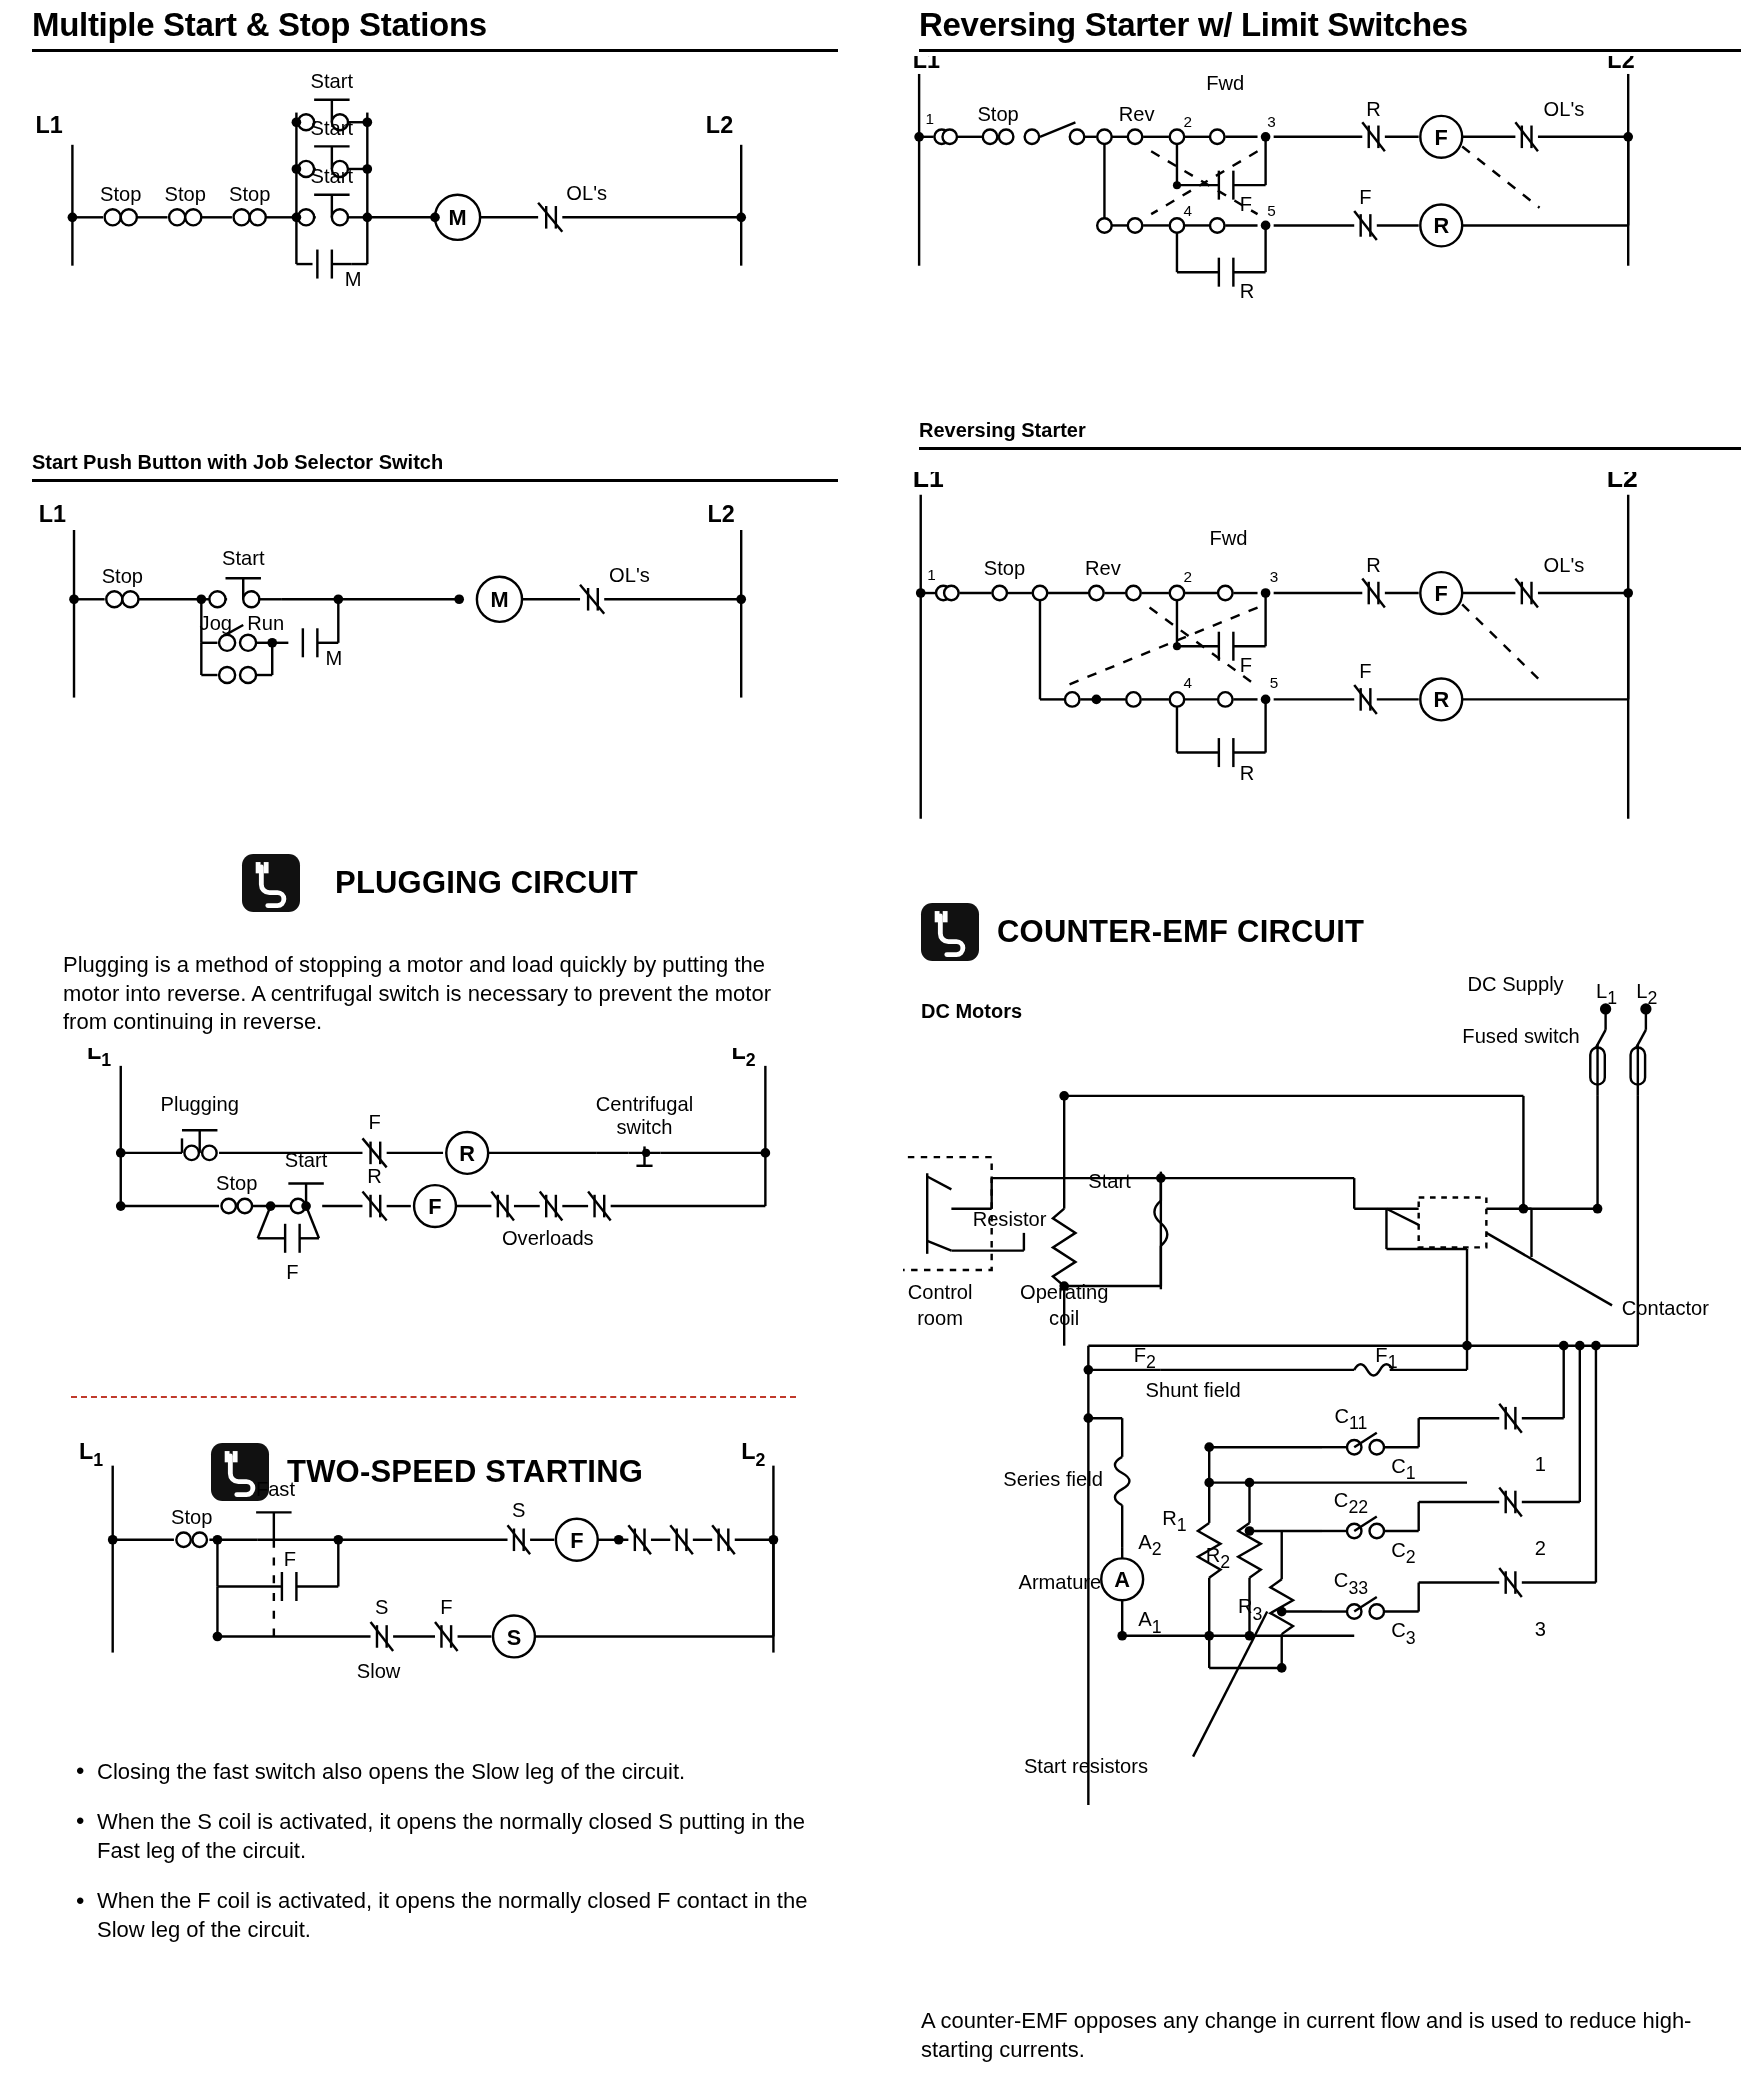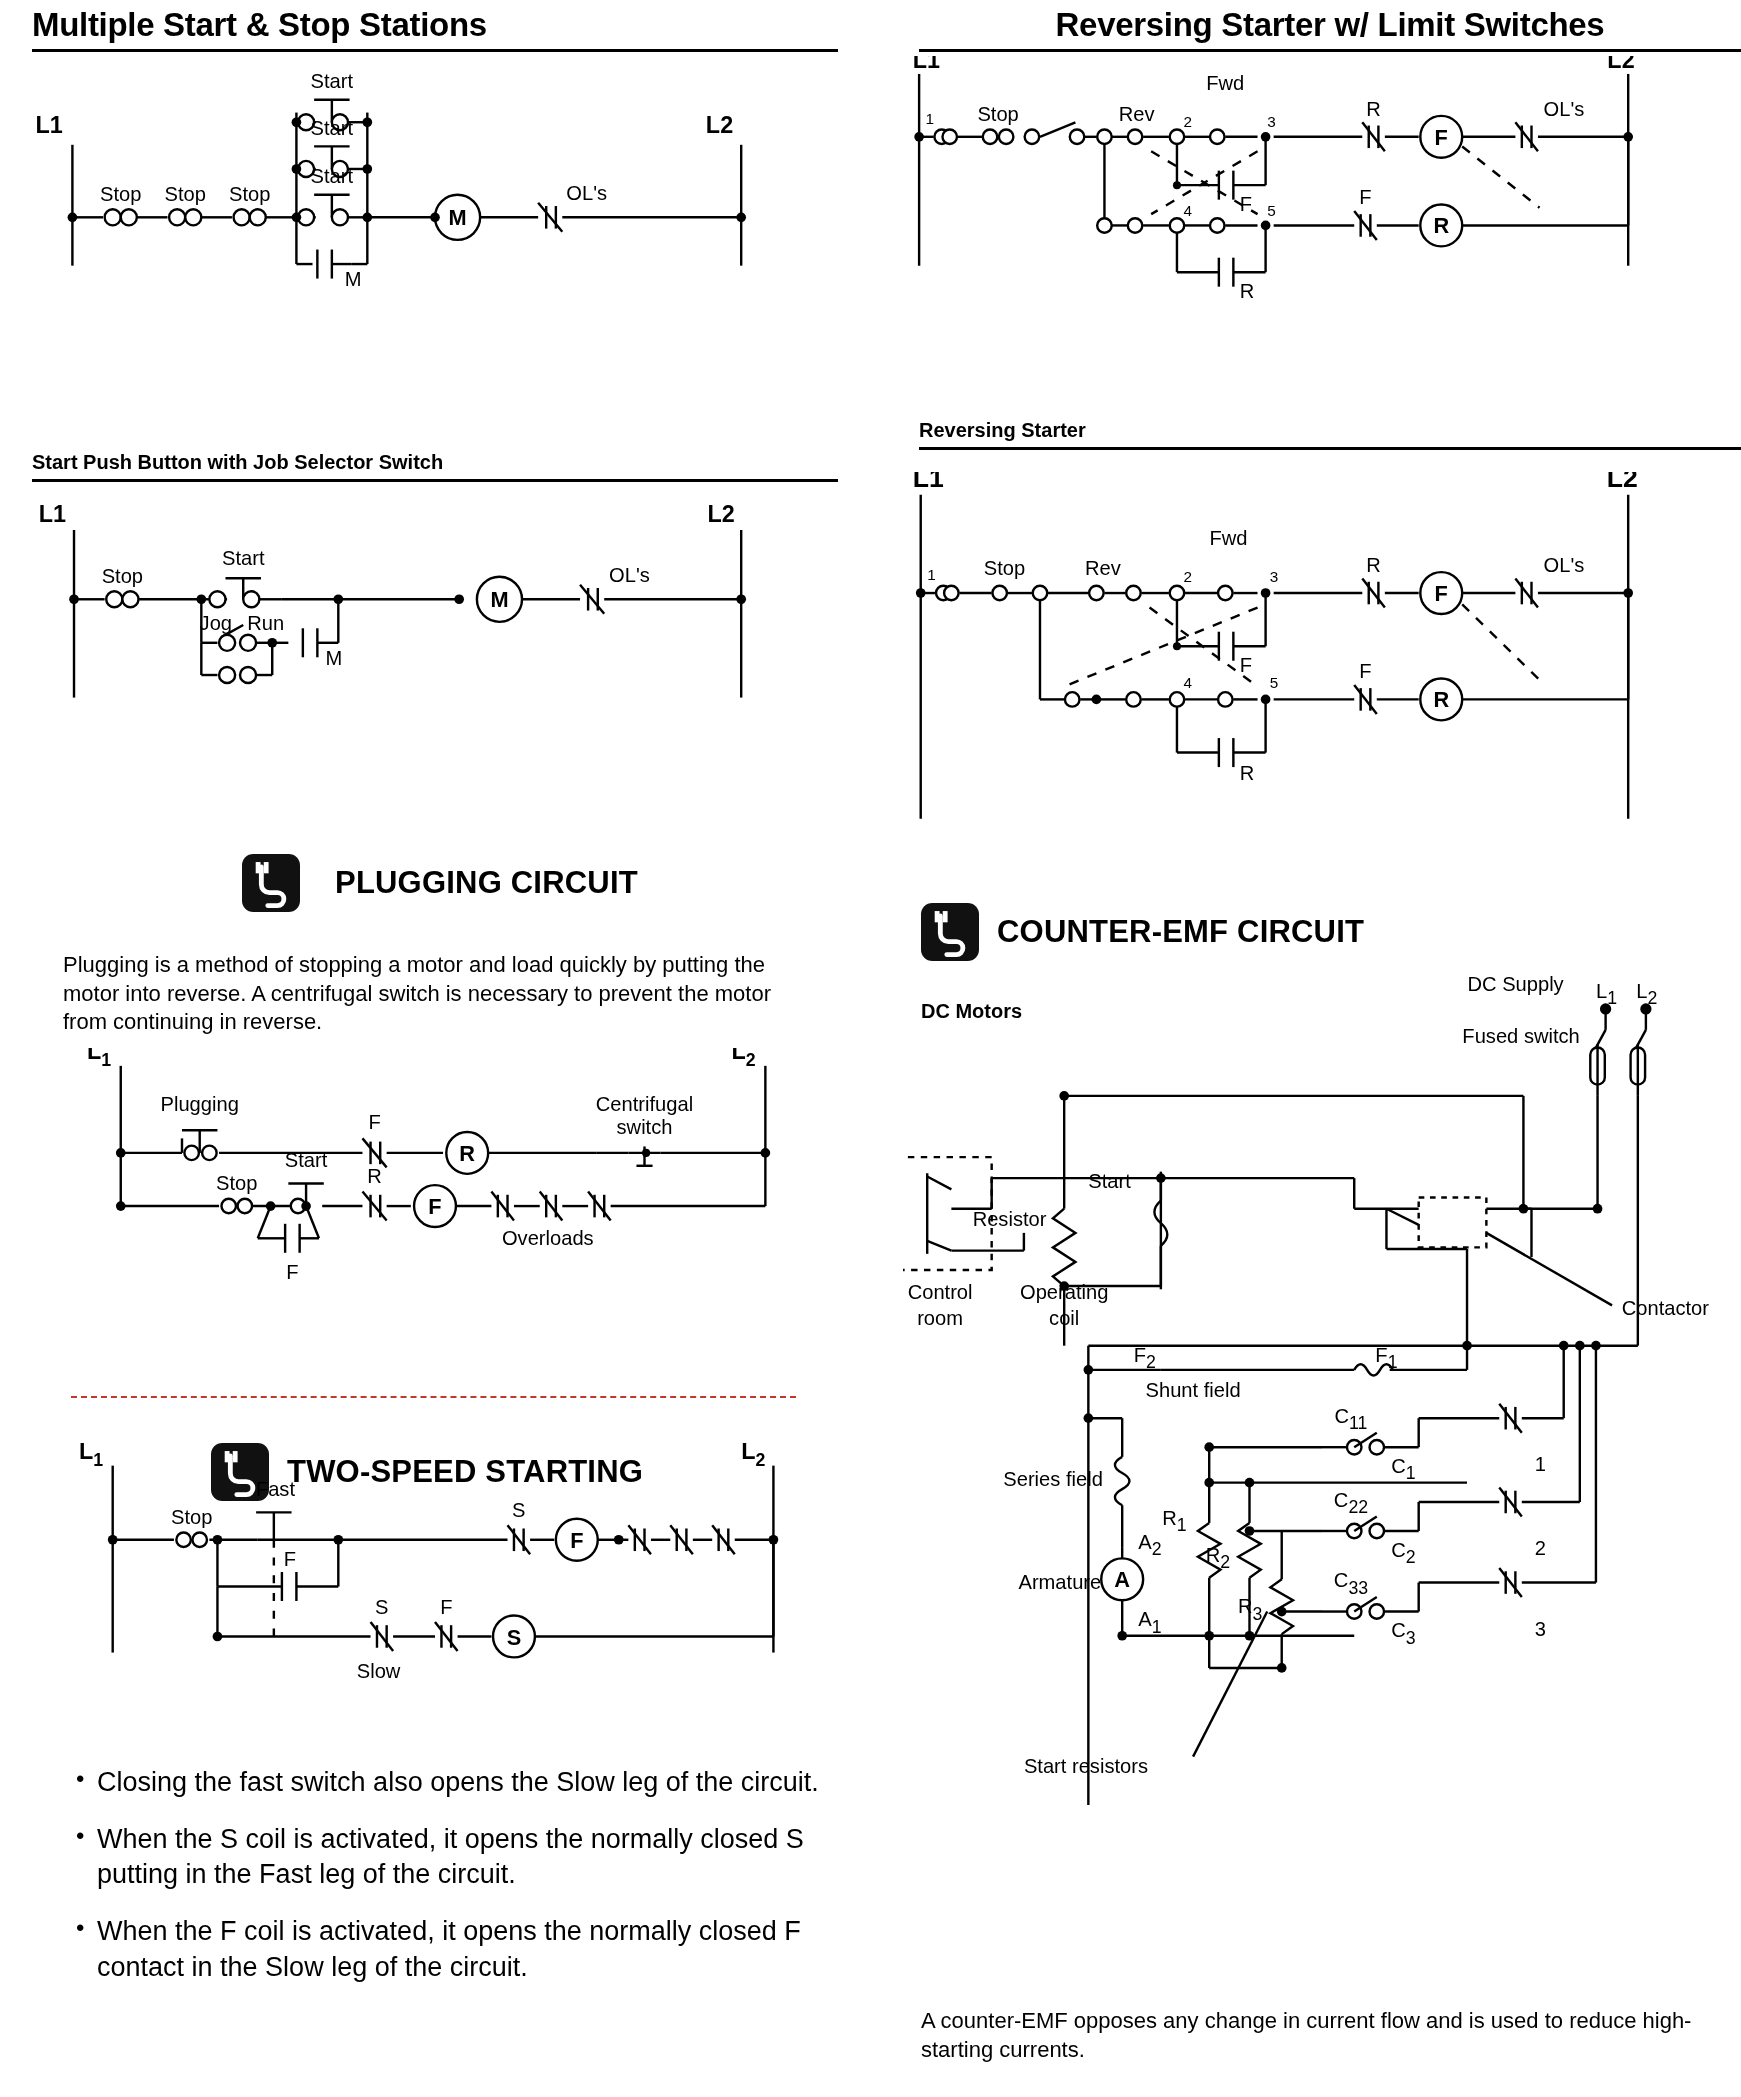--- a/index.html
+++ b/index.html
@@ -13,21 +13,21 @@
   .rule{border-top:3.2px solid #000;margin:4.8px 0 0 0;}
   .subhead{font-size:20px;font-weight:bold;margin:0;}
 
   .ictitle{display:flex;align-items:center;gap:18px;}
   .icbox{width:58px;height:58px;background:#111;border-radius:11.3px;position:relative;flex:0 0 auto;}
   .icbox svg{position:absolute;left:0;top:0;}
   .ictitle .t{font-size:31px;font-weight:bold;letter-spacing:0.2px;}
 
   p.body{font-size:22px;line-height:1.3;margin:0;}
   ul.notes{margin:0;padding-left:0;list-style:none;}
-  ul.notes li{font-size:27px;line-height:1.32;margin:8px 0 21px 0;padding-left:34px;position:relative;}
+  ul.notes li{font-size:22px;line-height:1.32;margin:0 0 21px 0;padding-left:34px;position:relative;}
   ul.notes li:before{content:"\2022";position:absolute;left:13px;top:-1.6px;font-size:24px;}
   .noteslead{font-size:22px;margin:0 0 14.5px 0;}
 
   .dashrule{border-top:2.4px dashed #c0392b;margin:0;}
 
   svg text{font-family:"Liberation Sans",sans-serif;}
   .lbl{font-size:25px;}
   .lblsm{font-size:19px;}
   .lbl-b{font-size:27px;font-weight:bold;}
   .lbl-L{font-size:29px;font-weight:bold;}
@@ -395,21 +395,21 @@
       <ul class="notes">
         <li>Closing the fast switch also opens the Slow leg of the circuit.</li>
         <li>When the S coil is activated, it opens the normally closed S putting in the Fast leg of the circuit.</li>
         <li>When the F coil is activated, it opens the normally closed F contact in the Slow leg of the circuit.</li>
       </ul>
     </div>
   </div>
 
   <div class="col colR">
 
-    <div style="position:absolute;left:16px;top:6.4px;width:822px;text-align:center;">
+    <div style="position:absolute;left:16px;top:6.4px;width:822px;">
       <h1 class="sect">Reversing Starter w/ Limit Switches</h1>
       <div class="rule"></div>
     </div>
 
     <svg width="838" height="355" viewBox="0 0 1040 440" style="position:absolute;left:0px;top:56px;">
       <g stroke="#000" stroke-width="3" fill="none">
         <line x1="20" y1="22" x2="20" y2="260"></line>
         <line x1="900" y1="22" x2="900" y2="260"></line>
 
         <line x1="20" y1="100" x2="38" y2="100"></line>

